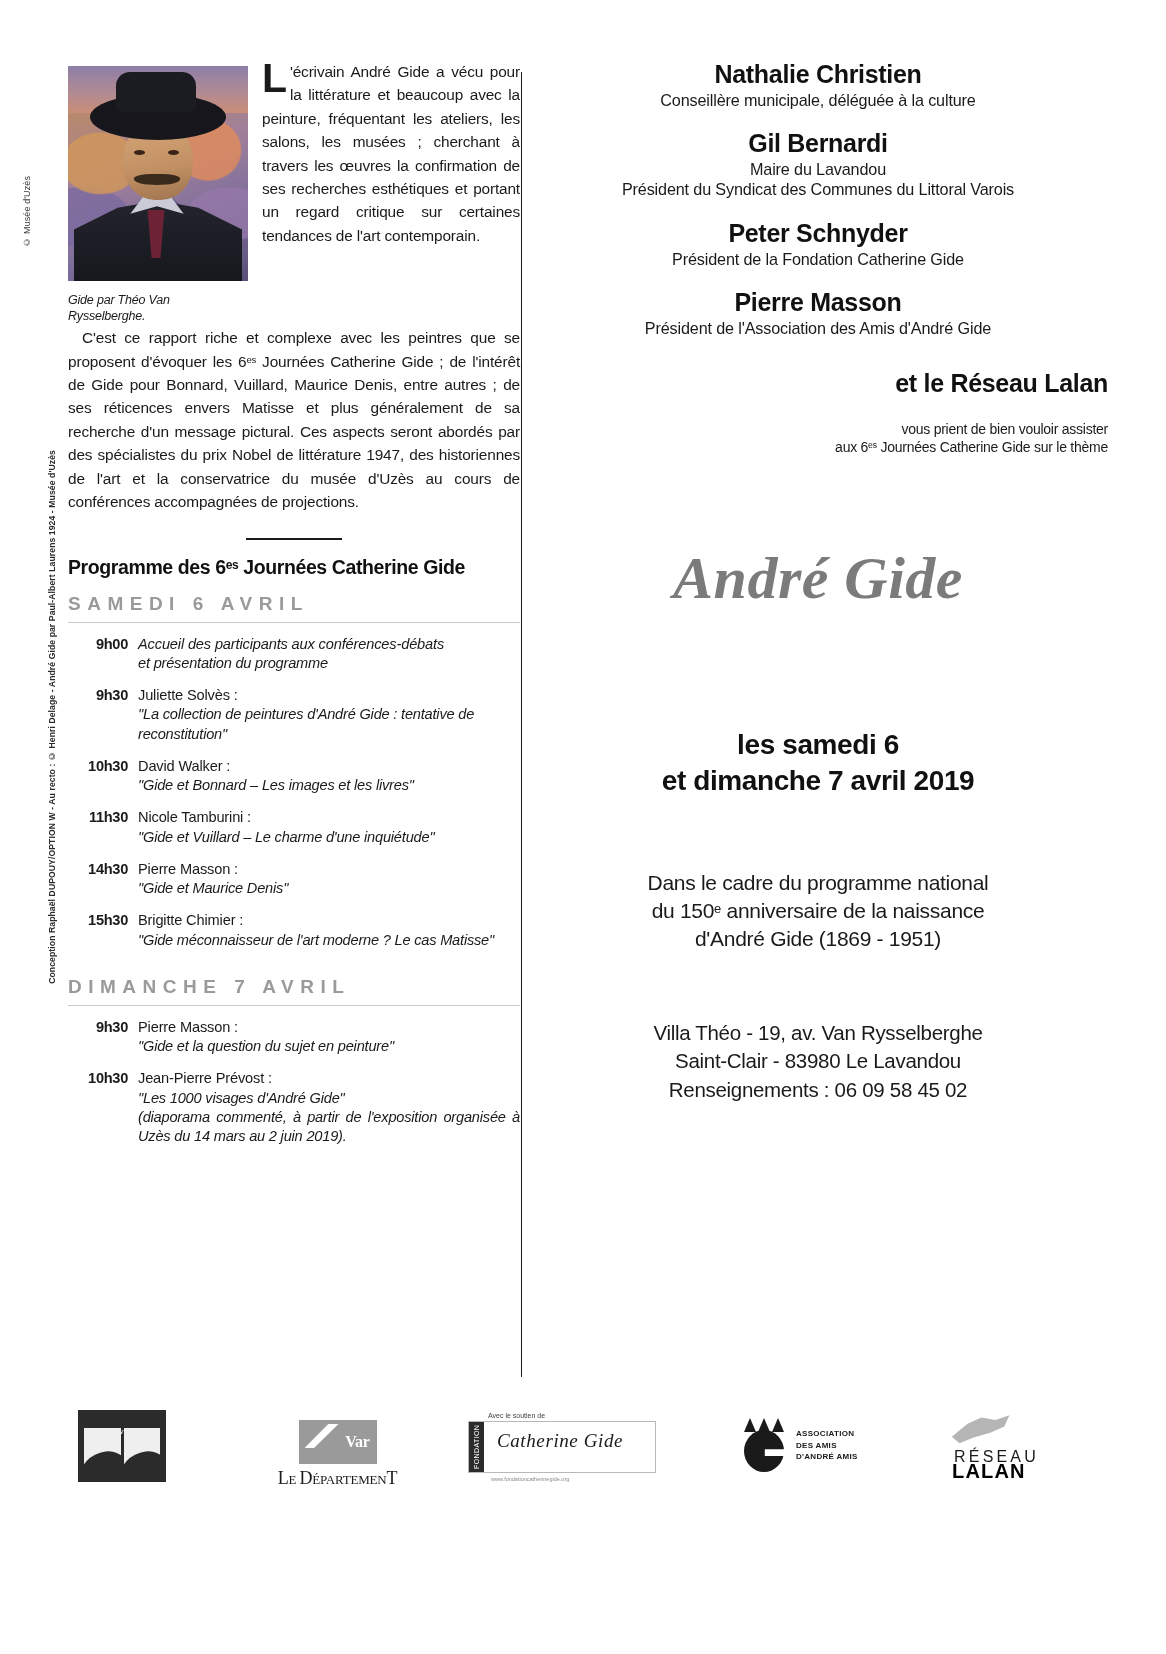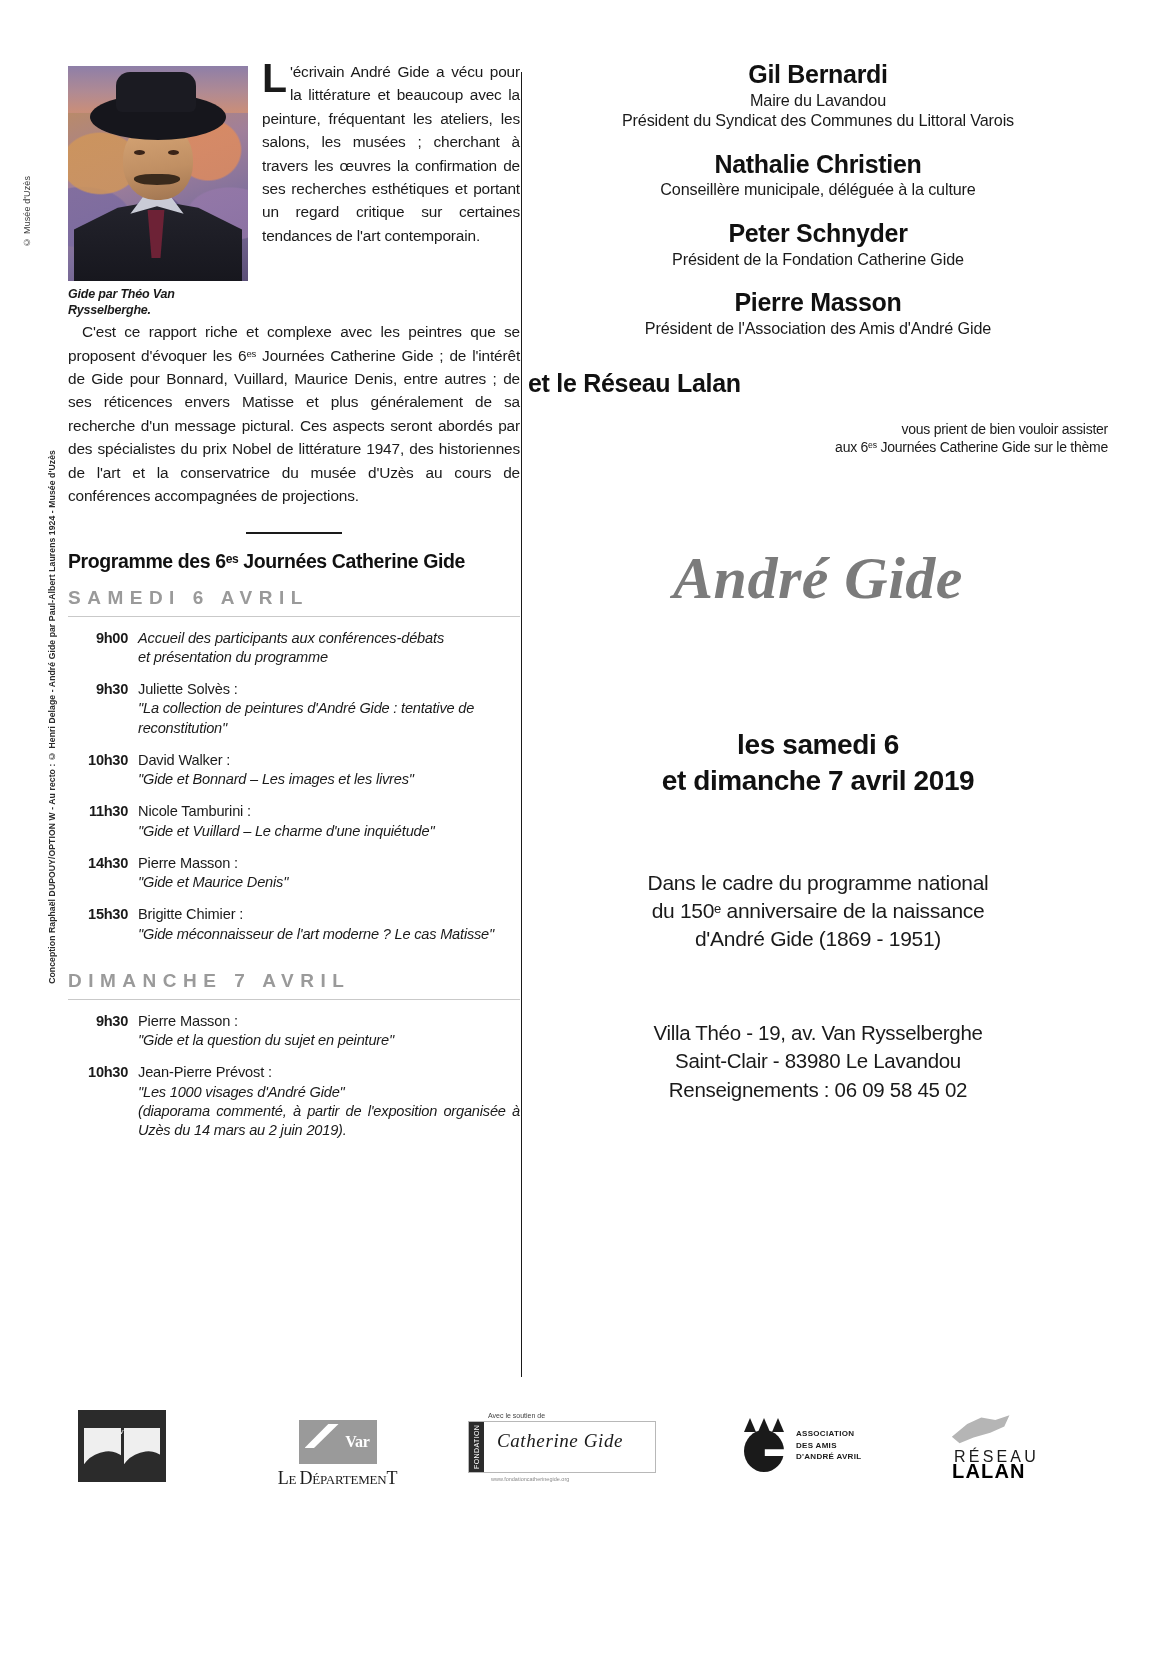--- a/index.html
+++ b/index.html
@@ -141,24 +141,24 @@
     clip-path: polygon(20% 0%, 80% 0%, 66% 100%, 34% 100%);
   }
   .portrait .coat {
     position: absolute;
     left: 6px; bottom: 0;
     width: 168px; height: 78px;
     background: linear-gradient(180deg,#23232c 0%, #17171e 100%);
     clip-path: polygon(0% 34%, 26% 6%, 42% 0%, 58% 0%, 74% 6%, 100% 34%, 100% 100%, 0% 100%);
   }
   .portrait-caption {
-    margin-top: 6px;
+    margin-top: 12px;
     font-size: 12.5px;
     font-style: italic;
-    font-weight: bold;
+    font-weight: normal;
     color: #1a1a1a;
     font-family: "Liberation Sans", sans-serif;
     letter-spacing: -0.2px;
     line-height: 1.25;
   }
 
   
   .intro {
     font-size: 15.4px;
     line-height: 1.52;
@@ -249,21 +249,21 @@
     color: #111;
     line-height: 1.18;
   }
   .host-role {
     font-size: 16.2px;
     line-height: 1.28;
     color: #1a1a1a;
     letter-spacing: -0.15px;
   }
   .host-network {
-    text-align: left;
+    text-align: right;
     font-size: 25px;
     font-weight: bold;
     letter-spacing: -0.3px;
     margin-top: 30px;
     margin-bottom: 22px;
     color: #111;
   }
   .invite {
     text-align: right;
     font-size: 14px;
@@ -546,28 +546,28 @@
       <div class="slot-talk">"Les 1000 visages d'André Gide"</div>
       <div class="slot-talk justified">(diaporama commenté, à partir de l'exposition organisée à Uzès du 14 mars au 2 juin 2019).</div>
     </div>
   </div>
 
 </div>
 
 <div class="col-right">
 
   <div class="host">
+    <div class="host-name">Nathalie Christien</div>
+    <div class="host-role">Conseillère municipale, déléguée à la culture</div>
+  </div>
+
+  <div class="host">
     <div class="host-name">Gil Bernardi</div>
     <div class="host-role">Maire du Lavandou</div>
     <div class="host-role">Président du Syndicat des Communes du Littoral Varois</div>
-  </div>
-
-  <div class="host">
-    <div class="host-name">Nathalie Christien</div>
-    <div class="host-role">Conseillère municipale, déléguée à la culture</div>
   </div>
 
   <div class="host">
     <div class="host-name">Peter Schnyder</div>
     <div class="host-role">Président de la Fondation Catherine Gide</div>
   </div>
 
   <div class="host">
     <div class="host-name">Pierre Masson</div>
     <div class="host-role">Président de l'Association des Amis d'André Gide</div>
@@ -635,21 +635,21 @@
       <div class="as-g"></div>
       <div class="as-teeth">
           <i></i>
           <i></i>
           <i></i>
         </div>
     </div>
     <div class="as-text">
       <div>ASSOCIATION</div>
       <div>DES AMIS</div>
-      <div>D'ANDRÉ AVRIL</div>
+      <div>D'ANDRÉ AMIS</div>
     </div>
   </div>
 
   <div class="logo-lalan">
     <div class="ll-bird"></div>
     <div class="ll-res">RÉSEAU</div>
     <div class="ll-name">LALAN</div>
   </div>
 
 </div>

